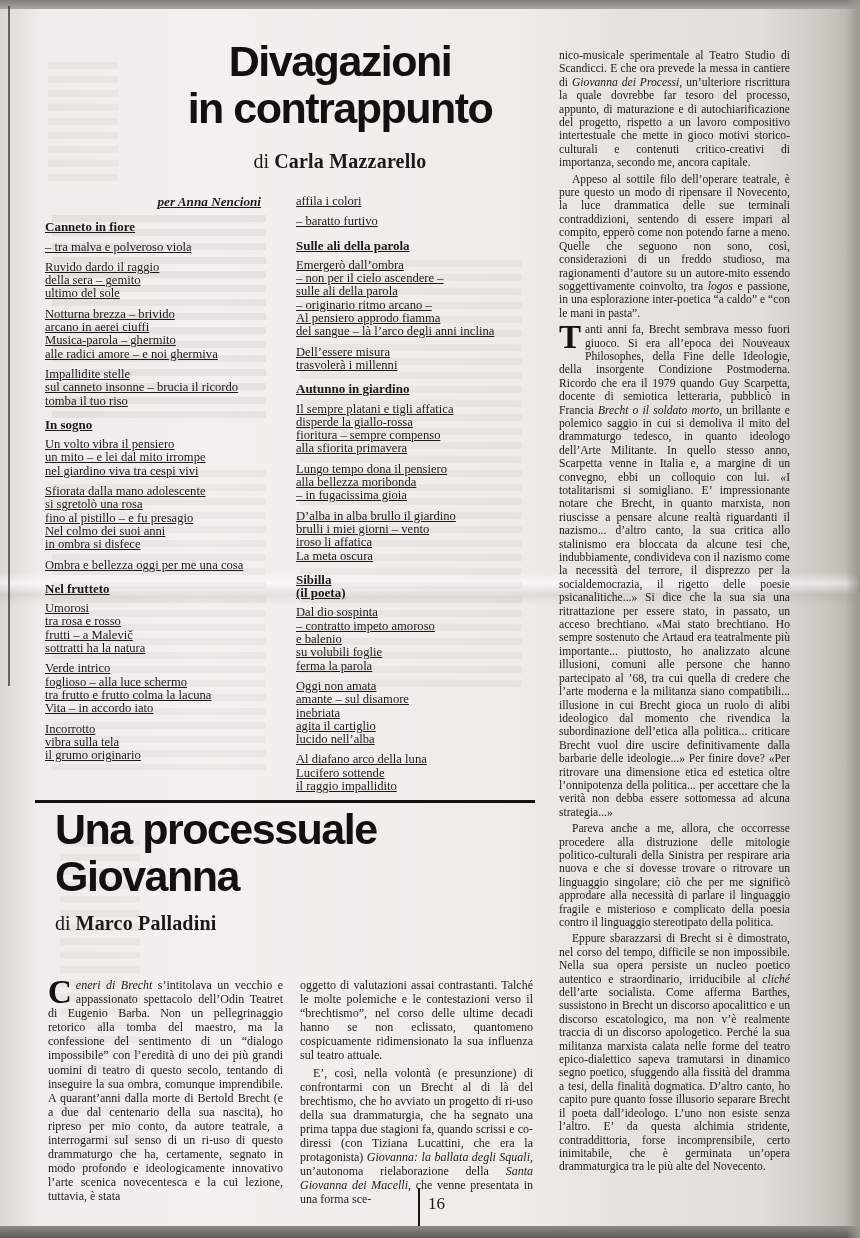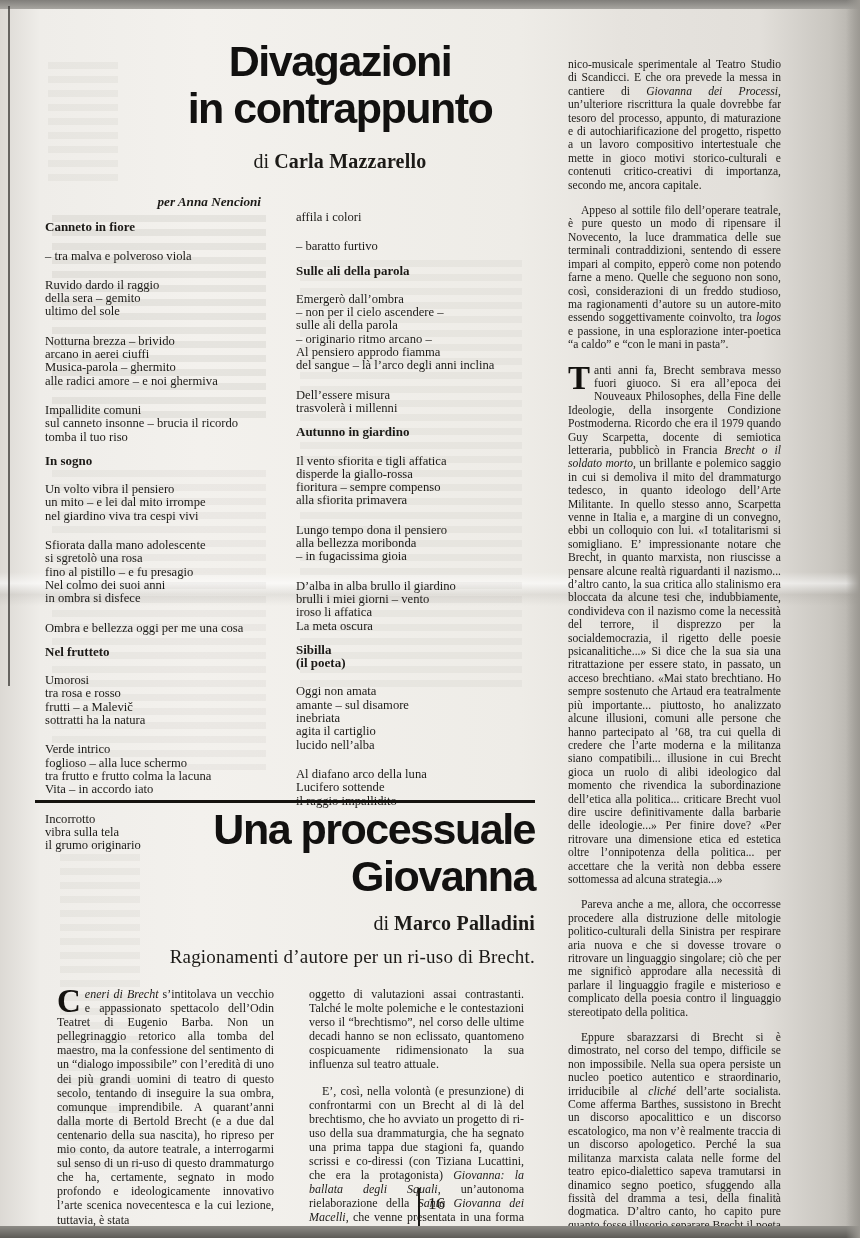--- a/index.html
+++ b/index.html
@@ -21,39 +21,39 @@
   .g-dark{opacity:.8;}
 
   
   .a1-header{position:absolute;left:130px;top:38px;width:420px;text-align:center;z-index:2;}
   .big-title{font-family:"Liberation Sans","DejaVu Sans",sans-serif;font-weight:bold;
     font-size:43px;line-height:47px;letter-spacing:-1.5px;color:#121110;}
   .byline{margin-top:18px;font-size:20px;}
   .byline b{letter-spacing:.2px;}
 
   
-  .poem-col{position:absolute;width:240px;z-index:2;font-size:12.6px;line-height:13.3px;}
+  .poem-col{position:absolute;width:240px;z-index:2;font-size:12.6px;line-height:13.3px;text-decoration:underline;}
   .poem-col-left{left:45px;top:195px;}
   .poem-col-right{left:296px;top:195px;}
   .dedication{font-style:italic;font-size:13.2px;text-align:right;padding-right:24px;margin-bottom:12px;font-weight:bold;}
   .poem-heading{font-weight:bold;font-size:13px;margin:10px 0 7px;}
-  .stanza{margin:16px 0 7px;}
+  .stanza{margin:0 0 7px;}
 
   
   .rule{position:absolute;left:35px;top:800px;width:500px;height:3px;background:#15130f;z-index:2;}
-  .a2-header{position:absolute;left:55px;top:806px;width:480px;text-align:right;z-index:2;}
+  .a2-header{position:absolute;left:55px;top:806px;width:480px;text-align:left;z-index:2;}
   .a2-header .byline{margin-top:12px;}
   .subtitle{margin-top:11px;font-size:19px;letter-spacing:.2px;}
 
   
   .prose-col{position:absolute;z-index:2;text-align:justify;}
   .a2-col-left{left:45px;top:975px;width:241px;font-size:12px;line-height:14.1px;}
   .a2-col-right{left:297px;top:975px;width:239px;font-size:12px;line-height:14.1px;}
   .cont-col{left:556px;top:46px;width:237px;font-size:11.6px;line-height:13.4px;}
-  .para{margin:12px;}
+  .para{margin:3px;}
   .para.indent{text-indent:13px;}
   .it{font-style:italic;}
   .dropcap{float:left;font-size:33px;line-height:26px;padding:1px 4px 0 0;font-weight:bold;color:#14120f;}
 
   
   .pagenum-rule{position:absolute;left:418px;top:1188px;width:2px;height:50px;background:#1a1815;z-index:2;}
   .pagenum{position:absolute;left:428px;top:1194px;font-size:17px;z-index:2;}
 </style>
 </head>
 <body>
@@ -96,21 +96,21 @@
           <div>della sera – gemito</div>
           <div>ultimo del sole</div>
         </div>
         <div class="stanza">
           <div>Notturna brezza – brivido</div>
           <div>arcano in aerei ciuffi</div>
           <div>Musica-parola – ghermito</div>
           <div>alle radici amore – e noi ghermiva</div>
         </div>
         <div class="stanza">
-          <div>Impallidite comuni</div>
+          <div>Impallidite stelle</div>
           <div>sul canneto insonne – brucia il ricordo</div>
           <div>tomba il tuo riso</div>
         </div>
         <div class="poem-heading">
           <div>In sogno</div>
         </div>
         <div class="stanza">
           <div>Un volto vibra il pensiero</div>
           <div>un mito – e lei dal mito irrompe</div>
           <div>nel giardino viva tra cespi vivi</div>
@@ -167,39 +167,46 @@
           <div>del sangue – là l’arco degli anni inclina</div>
         </div>
         <div class="stanza">
           <div>Dell’essere misura</div>
           <div>trasvolerà i millenni</div>
         </div>
         <div class="poem-heading">
           <div>Autunno in giardino</div>
         </div>
         <div class="stanza">
-          <div>Il vento sfiorita e tigli affatica</div>
+          <div>Il sempre platani e tigli affatica</div>
           <div>disperde la giallo-rossa</div>
           <div>fioritura – sempre compenso</div>
           <div>alla sfiorita primavera</div>
         </div>
         <div class="stanza">
           <div>Lungo tempo dona il pensiero</div>
           <div>alla bellezza moribonda</div>
           <div>– in fugacissima gioia</div>
         </div>
         <div class="stanza">
           <div>D’alba in alba brullo il giardino</div>
           <div>brulli i miei giorni – vento</div>
           <div>iroso li affatica</div>
           <div>La meta oscura</div>
         </div>
         <div class="poem-heading">
           <div>Sibilla</div>
           <div>(il poeta)</div>
+        </div>
+        <div class="stanza">
+          <div>Dal dio sospinta</div>
+          <div>– contratto impeto amoroso</div>
+          <div>e balenio</div>
+          <div>su volubili foglie</div>
+          <div>ferma la parola</div>
         </div>
         <div class="stanza">
           <div>Oggi non amata</div>
           <div>amante – sul disamore</div>
           <div>inebriata</div>
           <div>agita il cartiglio</div>
           <div>lucido nell’alba</div>
         </div>
         <div class="stanza">
           <div>Al diafano arco della luna</div>
@@ -213,21 +220,20 @@
 
   <header class="a2-header">
     <div class="big-title">
       <div>Una processuale</div>
       <div>Giovanna</div>
     </div>
     <div class="byline">
       <span>di</span>
       <b>Marco Palladini</b>
     </div>
-    <div class="subtitle">Ragionamenti d’autore per un ri-uso di Brecht.</div>
   </header>
 
   <section class="prose-col a2-col-left">
       <p class="para"><span class="dropcap">C</span><span class="it">eneri di Brecht</span><span> s’intitolava un vecchio e appassionato spettacolo dell’Odin Teatret di Eugenio Barba. Non un pellegrinaggio retorico alla tomba del maestro, ma la confessione del sentimento di un “dialogo impossibile” con l’eredità di uno dei più grandi uomini di teatro di questo secolo, tentando di inseguire la sua ombra, comunque imprendibile. A quarant’anni dalla morte di Bertold Brecht (e a due dal centenario della sua nascita), ho ripreso per mio conto, da autore teatrale, a interrogarmi sul senso di un ri-uso di questo drammaturgo che ha, certamente, segnato in modo profondo e ideologicamente innovativo l’arte scenica novecentesca e la cui lezione, tuttavia, è stata</span></p>
     </section>
   <section class="prose-col a2-col-right">
       <p class="para"><span>oggetto di valutazioni assai contrastanti. Talché le molte polemiche e le contestazioni verso il “brechtismo”, nel corso delle ultime decadi hanno se non eclissato, quantomeno cospicuamente ridimensionato la sua influenza sul teatro attuale.</span></p>
       <p class="para indent"><span>E’, così, nella volontà (e presunzione) di confrontarmi con un Brecht al di là del brechtismo, che ho avviato un progetto di ri-uso della sua drammaturgia, che ha segnato una prima tappa due stagioni fa, quando scrissi e co-diressi (con Tiziana Lucattini, che era la protagonista) </span><span class="it">Giovanna: la ballata degli Squali</span><span>, un’autonoma rielaborazione della </span><span class="it">Santa Giovanna dei Macelli</span><span>, che venne presentata in una forma sce-</span></p>
     </section>
 

